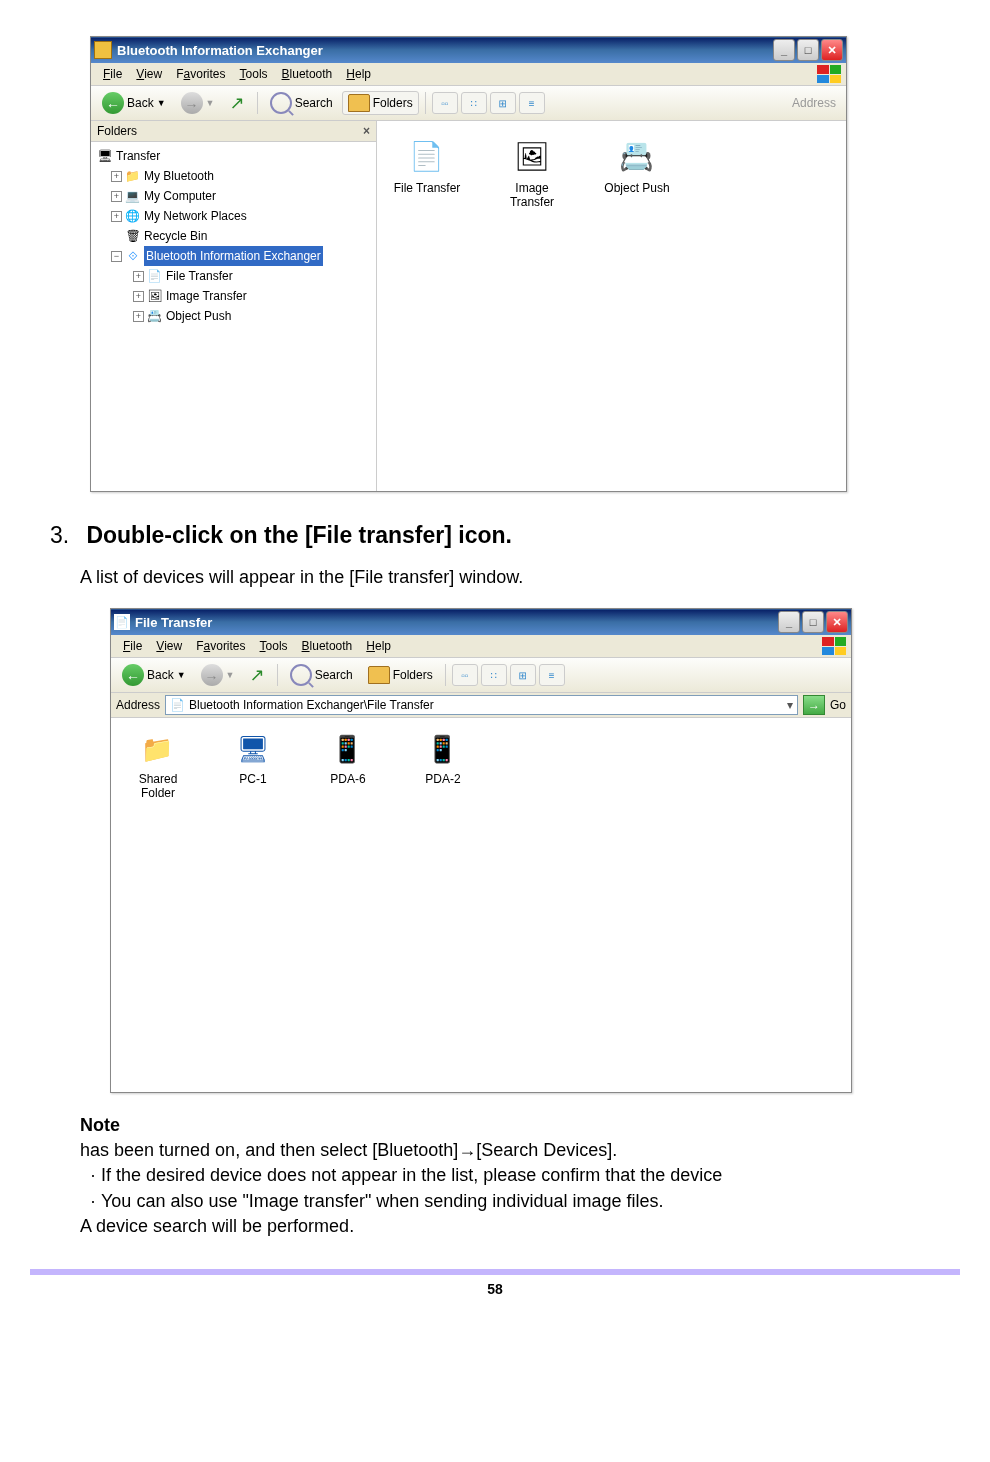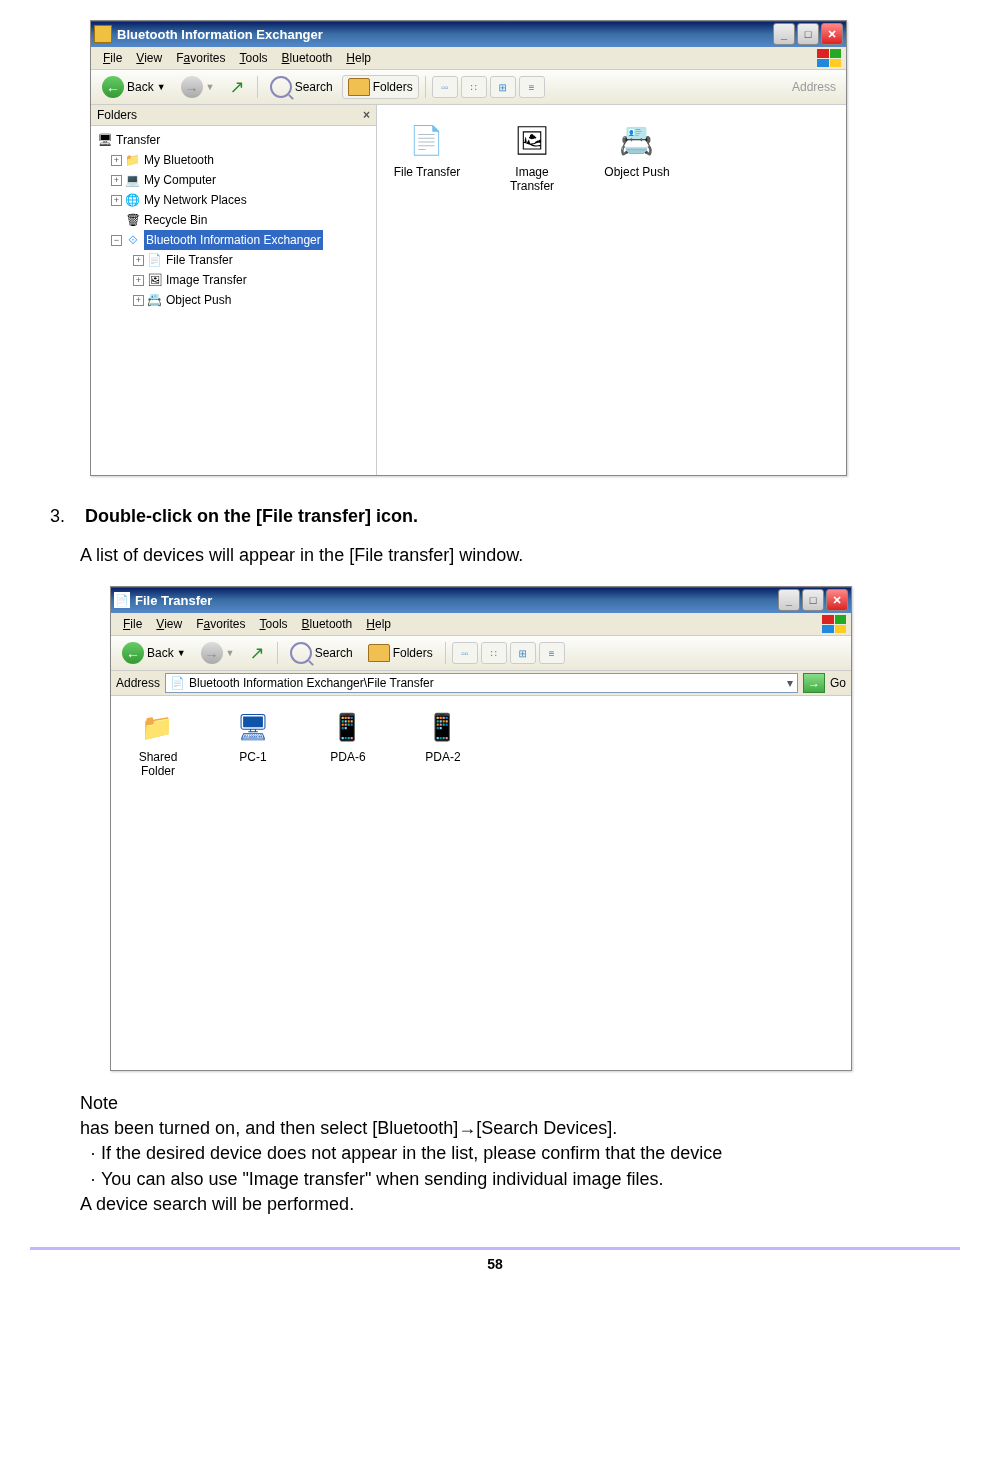--- a/index.html
+++ b/index.html
@@ -1,16 +1,16 @@
 <!DOCTYPE html>
 <html><head>
 <meta charset="utf-8">
 <style>
 body{margin:0;padding:0;background:#fff;font-family:Arial,Helvetica,sans-serif;font-size:16px;color:#000;width:990px}
-.page{padding:0 30px 20px 30px}
+.page{padding:16px 30px 20px 30px}
 .win{border:1px solid #888;background:#ece9d8;margin:20px auto;box-shadow:1px 1px 2px rgba(0,0,0,0.2)}
 .win1{width:755px;margin-left:60px}
 .win2{width:740px;margin-left:80px}
 .titlebar{height:26px;background:linear-gradient(to bottom,#3a6ea5,#0a246a 5%,#3a6ea5 50%,#5588cc);display:flex;align-items:center;padding:0 3px;color:#fff;font-size:13px;font-weight:bold}
 .titlebar .ticon{width:16px;height:16px;background:#f0c040;margin-right:5px;border:1px solid #a07010;display:inline-block}
 .titlebar .ticon2{width:16px;height:16px;background:#fff;margin-right:5px;display:inline-flex;align-items:center;justify-content:center;font-size:11px;color:#38c}
 .titlebar .spacer{flex:1}
 .winbtn{width:20px;height:20px;background:linear-gradient(to bottom,#eee,#ccc);border:1px solid #888;border-radius:3px;margin-left:2px;display:flex;align-items:center;justify-content:center;font-size:11px;color:#333;font-weight:bold}
 .winbtn.close{background:linear-gradient(to bottom,#f88,#d22);color:#fff}
 .menubar{height:22px;background:#ece9d8;display:flex;align-items:center;padding:0 5px;font-size:12px;border-bottom:1px solid #ccc}
@@ -48,26 +48,26 @@
 .tree .ind2{padding-left:36px}
 .tree .pm{width:9px;height:9px;border:1px solid #888;font-size:9px;line-height:9px;text-align:center;color:#555;background:#fff}
 .tree .ic{width:16px;height:16px;display:inline-flex;align-items:center;justify-content:center;font-size:12px}
 .tree .sel{background:#316ac5;color:#fff;padding:0 2px}
 .iconarea{flex:1;padding:15px 10px;display:flex;gap:25px;align-items:flex-start;background:#fff}
 .bigicon{width:80px;text-align:center;font-size:12px}
 .bigicon .glyph{width:40px;height:40px;margin:0 auto 5px;display:flex;align-items:center;justify-content:center;font-size:28px}
 .body2{height:350px;background:#fff;padding:12px;display:flex;gap:25px;align-items:flex-start;font-size:12px}
 .devicon{width:70px;text-align:center}
 .devicon .dg{width:38px;height:38px;margin:0 auto 4px;display:flex;align-items:center;justify-content:center;font-size:26px}
-.step{padding:10px 0 0 20px;font-size:18px}
+.step{padding:10px 0 0 20px;font-size:23px}
 .stepnum{display:inline-block;width:30px}
 .steptext{font-size:18px;margin-left:50px;margin-top:18px}
 .notebox{margin:15px 0 0 50px;font-size:18px;line-height:1.4}
-.notebox .nt{font-weight:normal}
-.pgfoot{border-top:3px solid #c4b5fd;margin-top:30px;text-align:center;padding-top:6px;font-size:14px;font-weight:bold}
+.notebox .nt{font-weight:bold}
+.pgfoot{border-top:6px solid #c4b5fd;margin-top:30px;text-align:center;padding-top:6px;font-size:14px;font-weight:bold}
 </style>
 </head>
 <body>
 
 <div class="page">
 
 <div class="win win1">
  <div class="titlebar">
   <span class="ticon"></span>
   <span>Bluetooth Information Exchanger</span>

